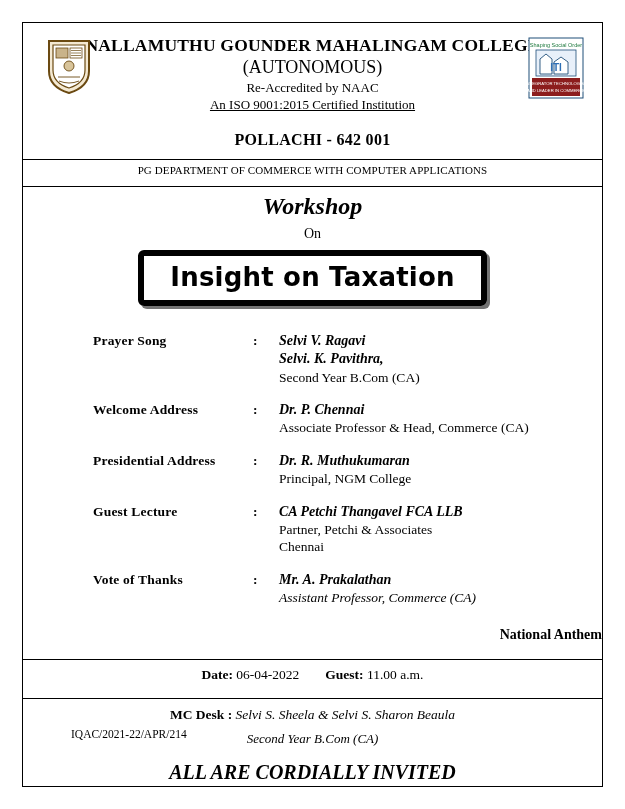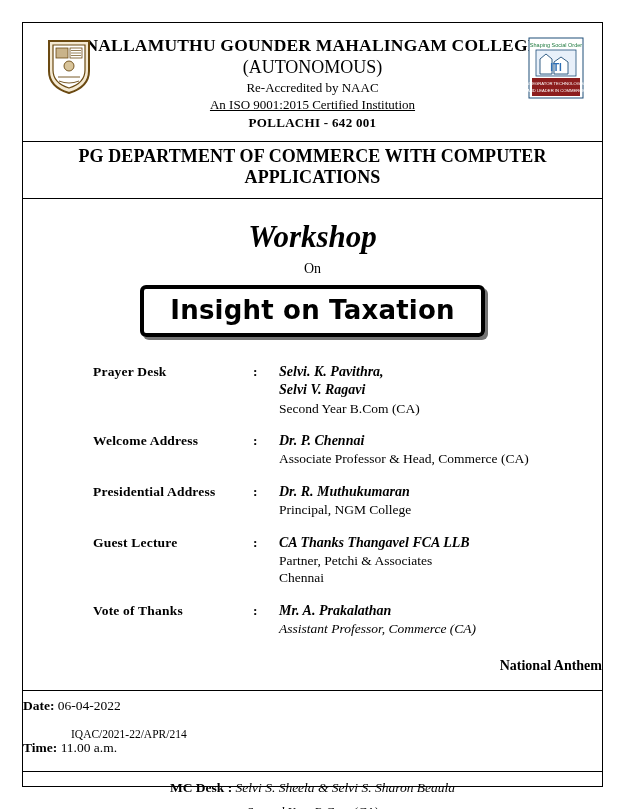--- a/index.html
+++ b/index.html
@@ -66,56 +66,56 @@
     font-size: 13px;
     margin-top: 2px;
   }
   .iso {
     font-size: 13px;
     margin-top: 1px;
     text-decoration: underline;
   }
   .pollachi {
     font-weight: bold;
-    font-size: 13px;
-    margin-top: 2px;
+    font-size: 16px;
+    margin-top: 18px;
     letter-spacing: 0.3px;
   }
   .rule {
     border: 0;
     border-top: 1.2px solid #000;
     margin: 6px 0 0 0;
   }
   .dept {
-    font-weight: bold;
-    font-size: 18px;
+    font-weight: normal;
+    font-size: 11px;
     text-align: center;
     letter-spacing: 0.1px;
     padding: 4px 0 4px 0;
   }
   
   .workshop {
     text-align: center;
     font-style: italic;
     font-weight: bold;
-    font-size: 31px;
-    margin-top: 20px;
+    font-size: 24px;
+    margin-top: 6px;
   }
   .on {
     text-align: center;
     font-size: 14px;
     margin-top: 6px;
   }
   .topic-wrap {
     display: flex;
     justify-content: center;
     margin-top: 8px;
   }
   .topic-box {
-    border: 4px solid #000000;
+    border: 6px solid #000000;
     border-radius: 6px;
     padding: 6px 26px 8px 26px;
     box-shadow: 3px 3px 0 rgba(0,0,0,0.55);
   }
   .topic-text {
     font-family: "DejaVu Sans", sans-serif;
     font-weight: bold;
     font-size: 26px;
     letter-spacing: 0.2px;
     white-space: nowrap;
@@ -175,21 +175,20 @@
     border-top: 1px solid #000;
     margin: 8px 0 0 0;
   }
   .info-row {
     display: flex;
     justify-content: center;
     align-items: baseline;
     gap: 26px;
     padding: 7px 0 7px 0;
     font-size: 13.5px;
-    flex-direction: column;
   }
   .info-item b {
     font-weight: bold;
   }
   .mc {
     text-align: center;
     font-size: 13.5px;
     padding-top: 8px;
   }
   .mc b {
@@ -275,25 +274,25 @@
     <div class="on">On</div>
     <div class="topic-wrap">
       <div class="topic-box">
         <div class="topic-text">Insight on Taxation</div>
       </div>
     </div>
 
     <div class="program">
 
       <div class="prow">
-        <div class="plabel">Prayer Desk</div>
-        <div class="pcolon">:</div>
-        <div class="pvals">
+        <div class="plabel">Prayer Song</div>
+        <div class="pcolon">:</div>
+        <div class="pvals">
+          <div class="pname">Selvi V. Ragavi</div>
           <div class="pname">Selvi. K. Pavithra,</div>
-          <div class="pname">Selvi V. Ragavi</div>
           <div class="pdesc">Second Year B.Com (CA)</div>
         </div>
       </div>
 
       <div class="prow">
         <div class="plabel">Welcome Address</div>
         <div class="pcolon">:</div>
         <div class="pvals">
           <div class="pname">Dr. P. Chennai</div>
           <div class="pdesc">Associate Professor &amp; Head, Commerce (CA)</div>
@@ -306,21 +305,21 @@
         <div class="pvals">
           <div class="pname">Dr. R. Muthukumaran</div>
           <div class="pdesc">Principal, NGM College</div>
         </div>
       </div>
 
       <div class="prow">
         <div class="plabel">Guest Lecture</div>
         <div class="pcolon">:</div>
         <div class="pvals">
-          <div class="pname">CA Thanks Thangavel FCA LLB</div>
+          <div class="pname">CA Petchi Thangavel FCA LLB</div>
           <div class="pdesc" style="white-space:pre-line">Partner, Petchi &amp; Associates
 Chennai</div>
         </div>
       </div>
 
       <div class="prow">
         <div class="plabel">Vote of Thanks</div>
         <div class="pcolon">:</div>
         <div class="pvals">
           <div class="pname">Mr. A. Prakalathan</div>
@@ -333,21 +332,21 @@
     <div class="anthem">National Anthem</div>
 
     <hr class="info-rule">
 
     <div class="info-row">
       <span class="info-item">
         <b>Date:</b>
         <span>06-04-2022</span>
       </span>
       <span class="info-item">
-        <b>Time:</b>
+        <b>Guest:</b>
         <span>11.00 a.m.</span>
       </span>
     </div>
 
     <hr class="info-rule">
 
     <div class="mc">
       <b>MC Desk :</b>
       <span class="ital">Selvi S. Sheela &amp; Selvi S. Sharon Beaula</span>
     </div>

